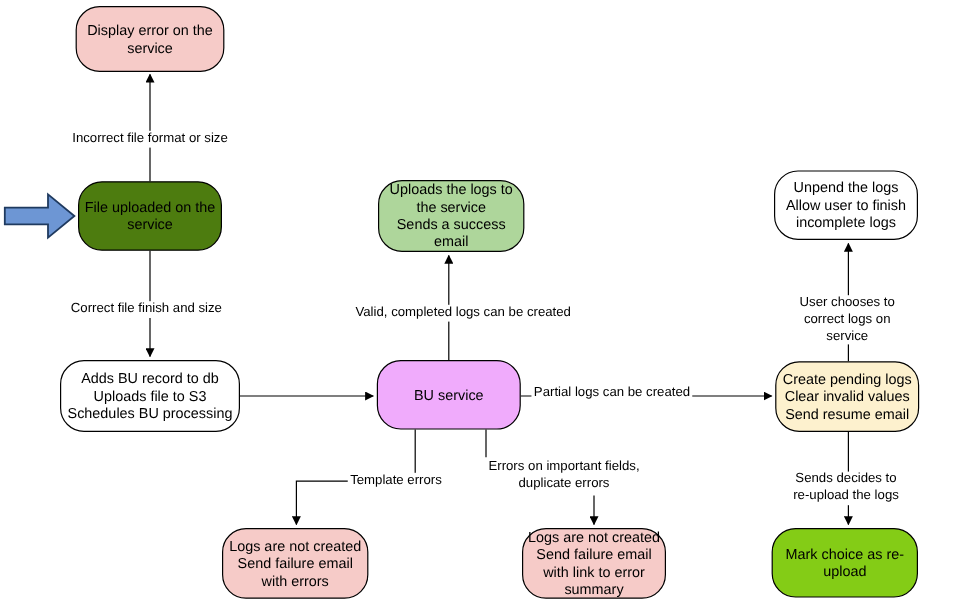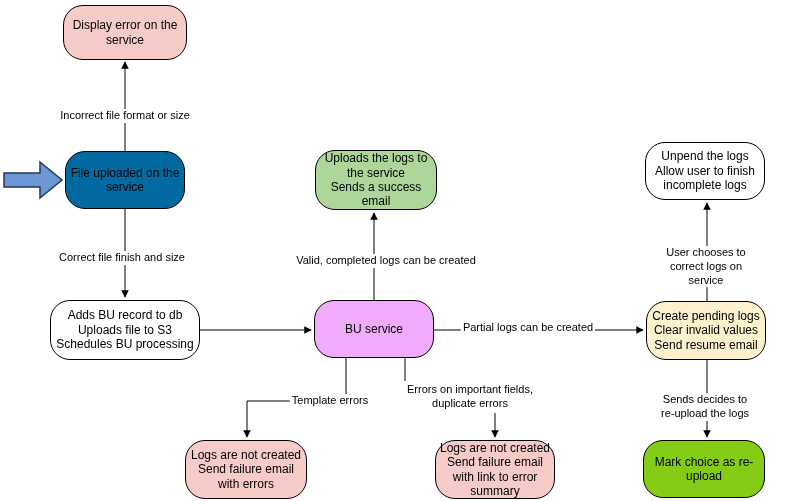--- a/index.html
+++ b/index.html
@@ -25,21 +25,21 @@
   #n-bu{left:314px;top:300px;width:120px;height:58px;}
   #n-pending{left:646px;top:301px;width:120px;height:59px;}
   #n-unpend{left:645px;top:142px;width:120px;height:58px;}
   #n-mark{left:643px;top:440px;width:122px;height:58px;}
   #n-fail1{left:185px;top:440px;width:122px;height:59px;}
   #n-fail2{left:435px;top:440px;width:120px;height:59px;}
   
   #l-incorrect{left:125px;top:109px;}
   #l-correct{left:122px;top:251px;}
   #l-valid{left:386px;top:254px;}
-  #l-partial{left:528px;top:321px;}
+  #l-partial{left:510px;top:321px;}
   #l-choose{left:706px;top:246px;}
   #l-reupload{left:705px;top:393px;}
   #l-template{left:330px;top:394px;}
   #l-important{left:470px;top:383px;}
 </style>
 </head>
 <body>
 
 <div class="canvas">
 
@@ -59,21 +59,21 @@
     <path d="M434,330 L643,330" fill="none" stroke="#000" marker-end="url(#arrow)"></path>
     <path d="M707,301 L707,203" fill="none" stroke="#000" marker-end="url(#arrow)"></path>
     <path d="M707,360 L707,437" fill="none" stroke="#000" marker-end="url(#arrow)"></path>
     <path d="M346,358 L346,401 L247,401 L247,437" fill="none" stroke="#000" marker-end="url(#arrow)"></path>
     <path d="M405,358 L405,381" fill="none" stroke="#000"></path>
     <path d="M495,413 L495,437" fill="none" stroke="#000" marker-end="url(#arrow)"></path>
   </svg>
 
   <div class="node" id="n-display" style="background-color: rgb(246, 203, 200);">Display error on the service</div>
 
-  <div class="node" id="n-file" style="background-color: #0369a1;">File uploaded on the service</div>
+  <div class="node" id="n-file" style="background-color: #4d7c0f;">File uploaded on the service</div>
 
   <div class="node" id="n-adds" style="background-color: rgb(255, 255, 255);">Adds BU record to db
 Uploads file to S3
 Schedules BU processing</div>
 
   <div class="node" id="n-success" style="background-color: rgb(174, 214, 155);">Uploads the logs to the service
 Sends a success email</div>
 
   <div class="node" id="n-bu" style="background-color: #f0abfc;">BU service</div>
 

